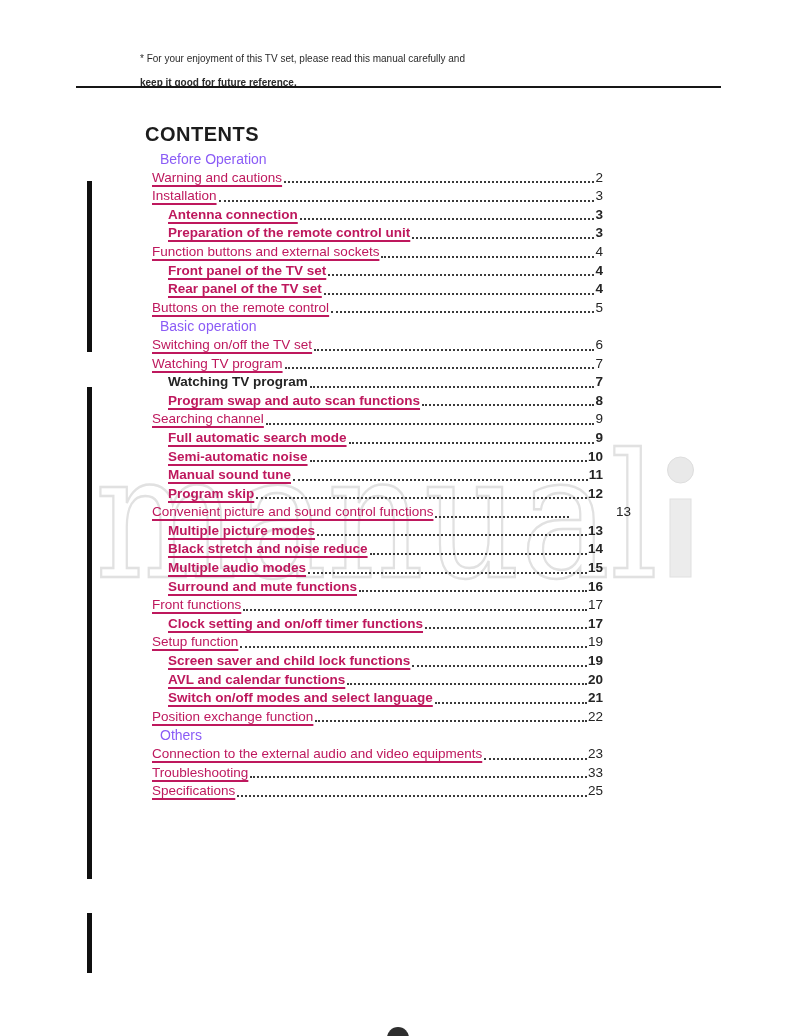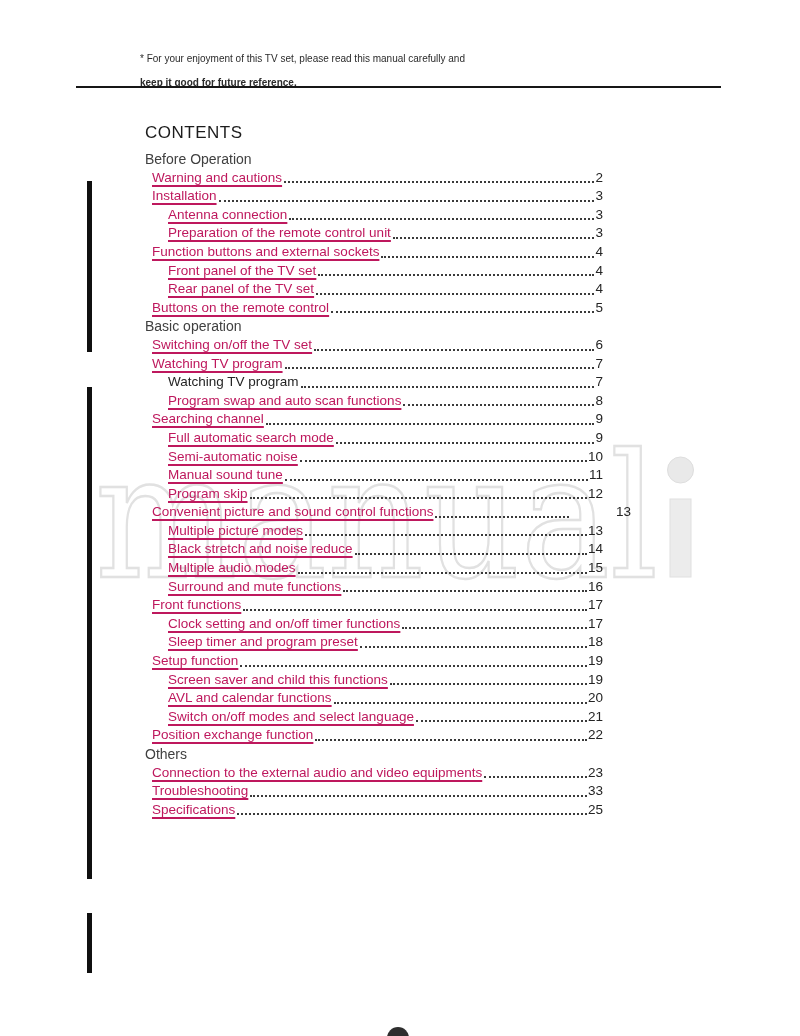--- a/index.html
+++ b/index.html
@@ -6,26 +6,26 @@
   .page{position:relative;width:800px;height:1036px;background:#ffffff;overflow:hidden;
         font-family:"Liberation Sans",sans-serif;color:#1f1f1f;}
   
   .watermark{position:absolute;left:0;top:0;width:800px;height:1036px;}
   
   .note{position:absolute;left:140px;font-size:10px;color:#2b2b2b;white-space:nowrap;}
   .note1{top:53px;}
   .note2{top:77px;font-weight:bold;}
   .topline{position:absolute;left:76px;top:86px;width:645px;height:2px;background:#161616;}
   
-  .contents-title{position:absolute;left:145px;top:123px;font-size:17px;letter-spacing:0.5px;color:#1c1c1c;}
+  .contents-title{position:absolute;left:145px;top:123px;font-size:20px;letter-spacing:0.5px;color:#1c1c1c;font-weight:bold;}
   .toc{position:absolute;left:145px;top:150px;width:458px;font-size:13.5px;}
-  .toc-section{height:18.6px;line-height:18.6px;font-size:14px;color:#404040;}
+  .toc-section{height:18.6px;line-height:18.6px;font-size:14px;color:#8b5cf6;margin-left:15px;}
   .toc-row{display:flex;height:18.6px;line-height:18.6px;}
   .toc-row.lvl1{padding-left:7px;}
-  .toc-row.lvl2{padding-left:23px;}
+  .toc-row.lvl2{padding-left:23px;font-weight:bold;}
   .toc-label{white-space:nowrap;}
   .toc-label.link{color:#be185d;text-decoration:underline;text-decoration-thickness:1.5px;text-underline-offset:2.5px;cursor:pointer;}
   .toc-label.plain{color:#242424;}
   .leader{flex:1 1 auto;border-bottom:2px dotted #3a3a3a;margin:0 1px 4px 2px;}
   .pagenum{color:#242424;}
   .toc-row.offset .leader{margin-right:47px;}
   .toc-row.offset .pagenum{margin-right:-28px;}
   
   .vbar{position:absolute;left:87px;width:4.5px;background:#101010;}
   .vbar-a{top:181px;height:171px;}
@@ -173,32 +173,27 @@
       <div class="toc-row lvl1">
         <span class="toc-label link">Front functions</span>
         <span class="leader"></span>
         <span class="pagenum">17</span>
       </div>
       <div class="toc-row lvl2">
         <span class="toc-label link">Clock setting and on/off timer functions</span>
         <span class="leader"></span>
         <span class="pagenum">17</span>
       </div>
-      <div class="toc-row lvl2">
-        <span class="toc-label link">Sleep timer and program preset</span>
-        <span class="leader"></span>
-        <span class="pagenum">18</span>
-      </div>
       <div class="toc-row lvl1">
         <span class="toc-label link">Setup function</span>
         <span class="leader"></span>
         <span class="pagenum">19</span>
       </div>
       <div class="toc-row lvl2">
-        <span class="toc-label link">Screen saver and child this functions</span>
+        <span class="toc-label link">Screen saver and child lock functions</span>
         <span class="leader"></span>
         <span class="pagenum">19</span>
       </div>
       <div class="toc-row lvl2">
         <span class="toc-label link">AVL and calendar functions</span>
         <span class="leader"></span>
         <span class="pagenum">20</span>
       </div>
       <div class="toc-row lvl2">
         <span class="toc-label link">Switch on/off modes and select language</span>

